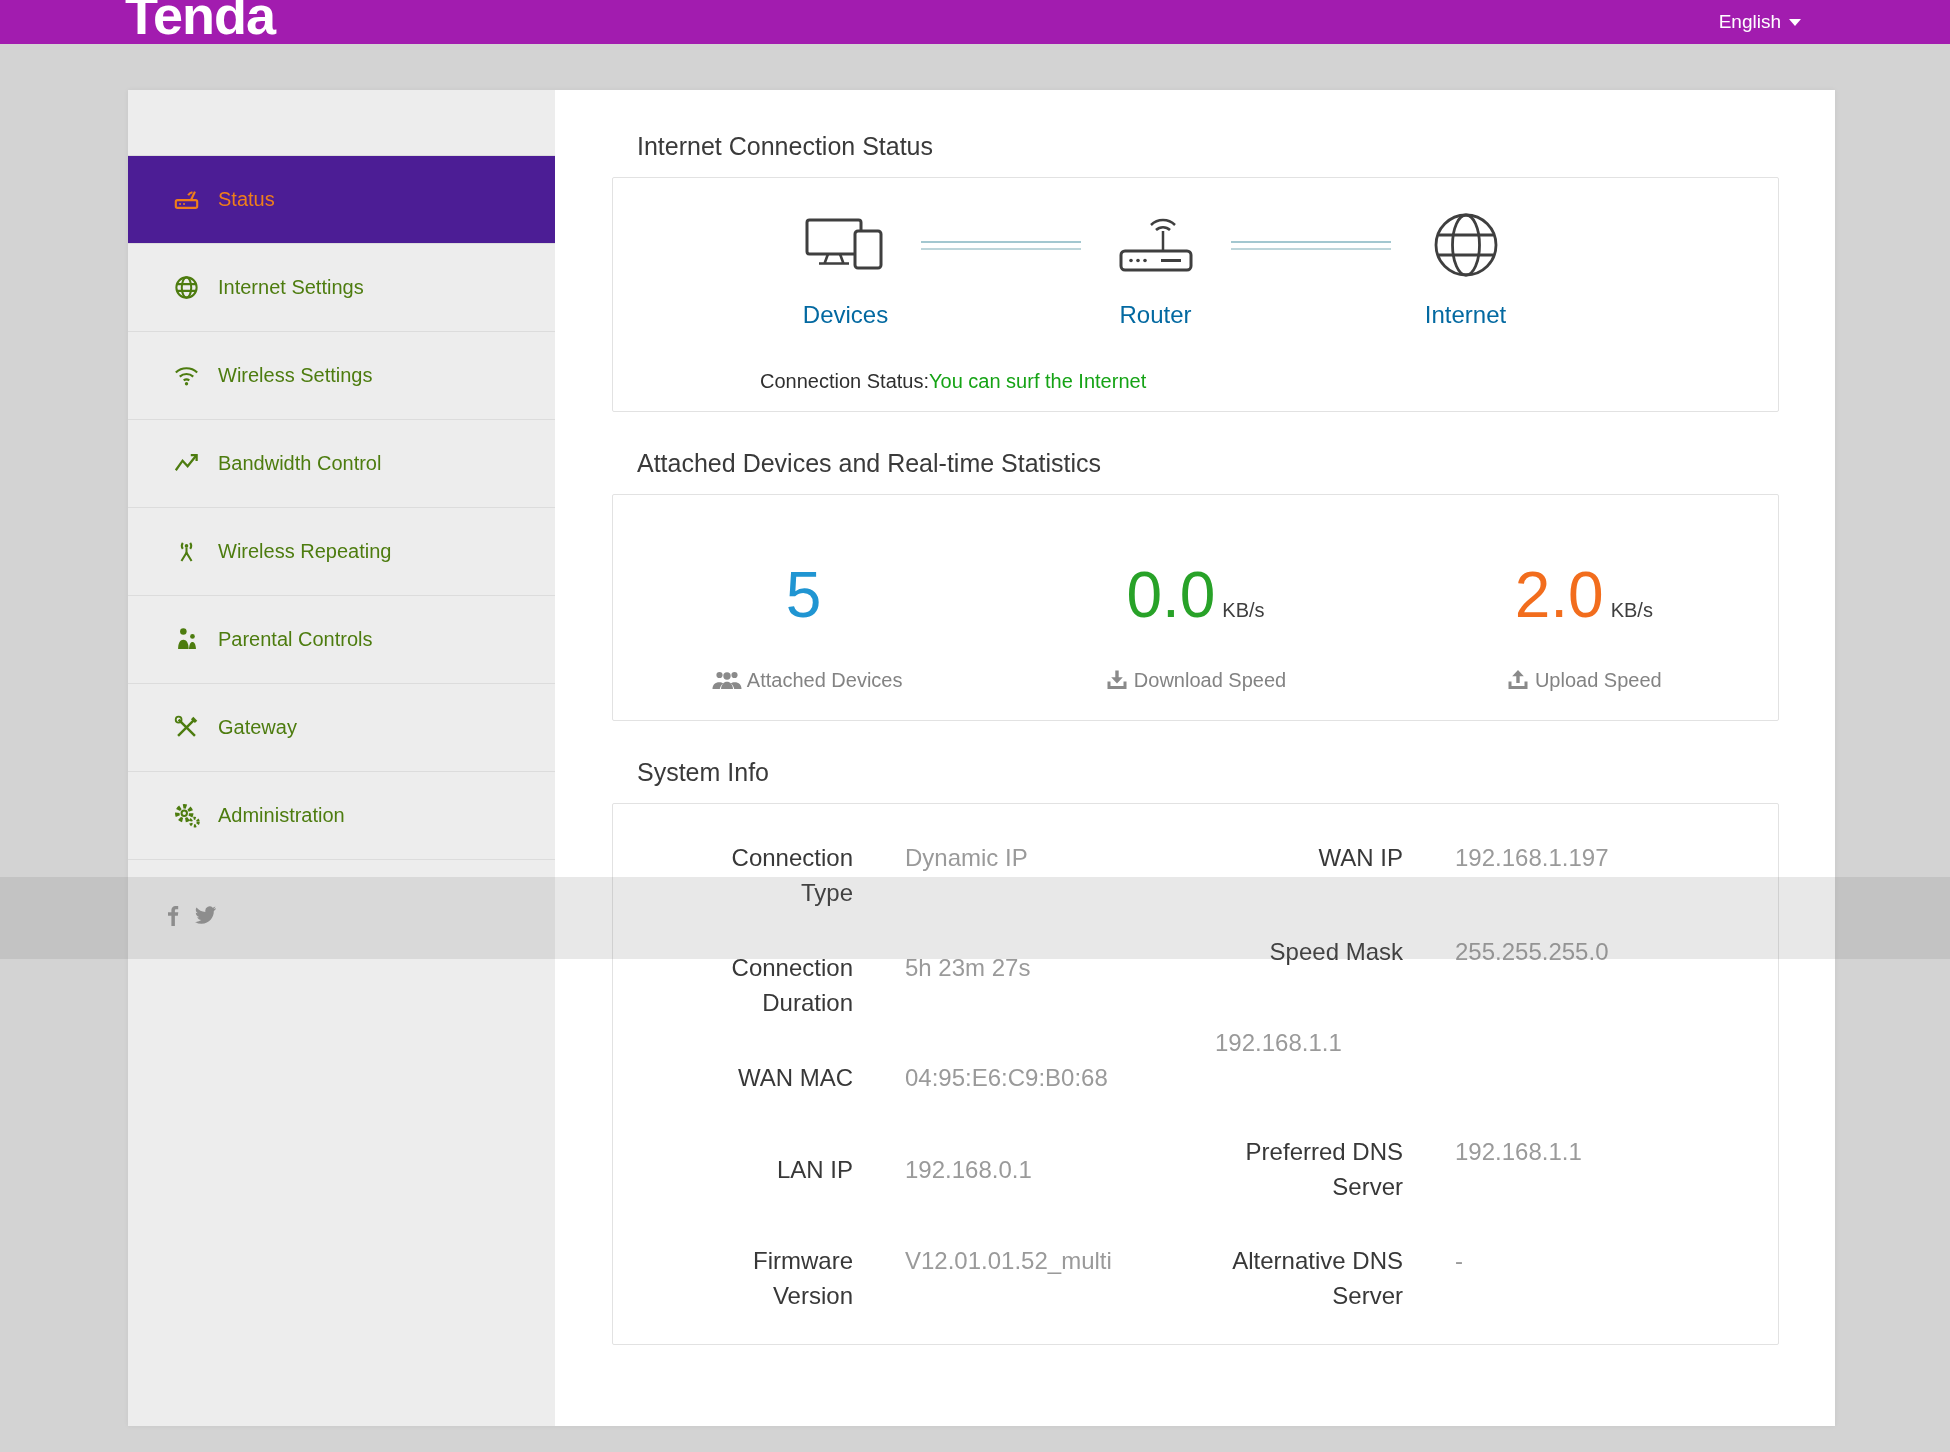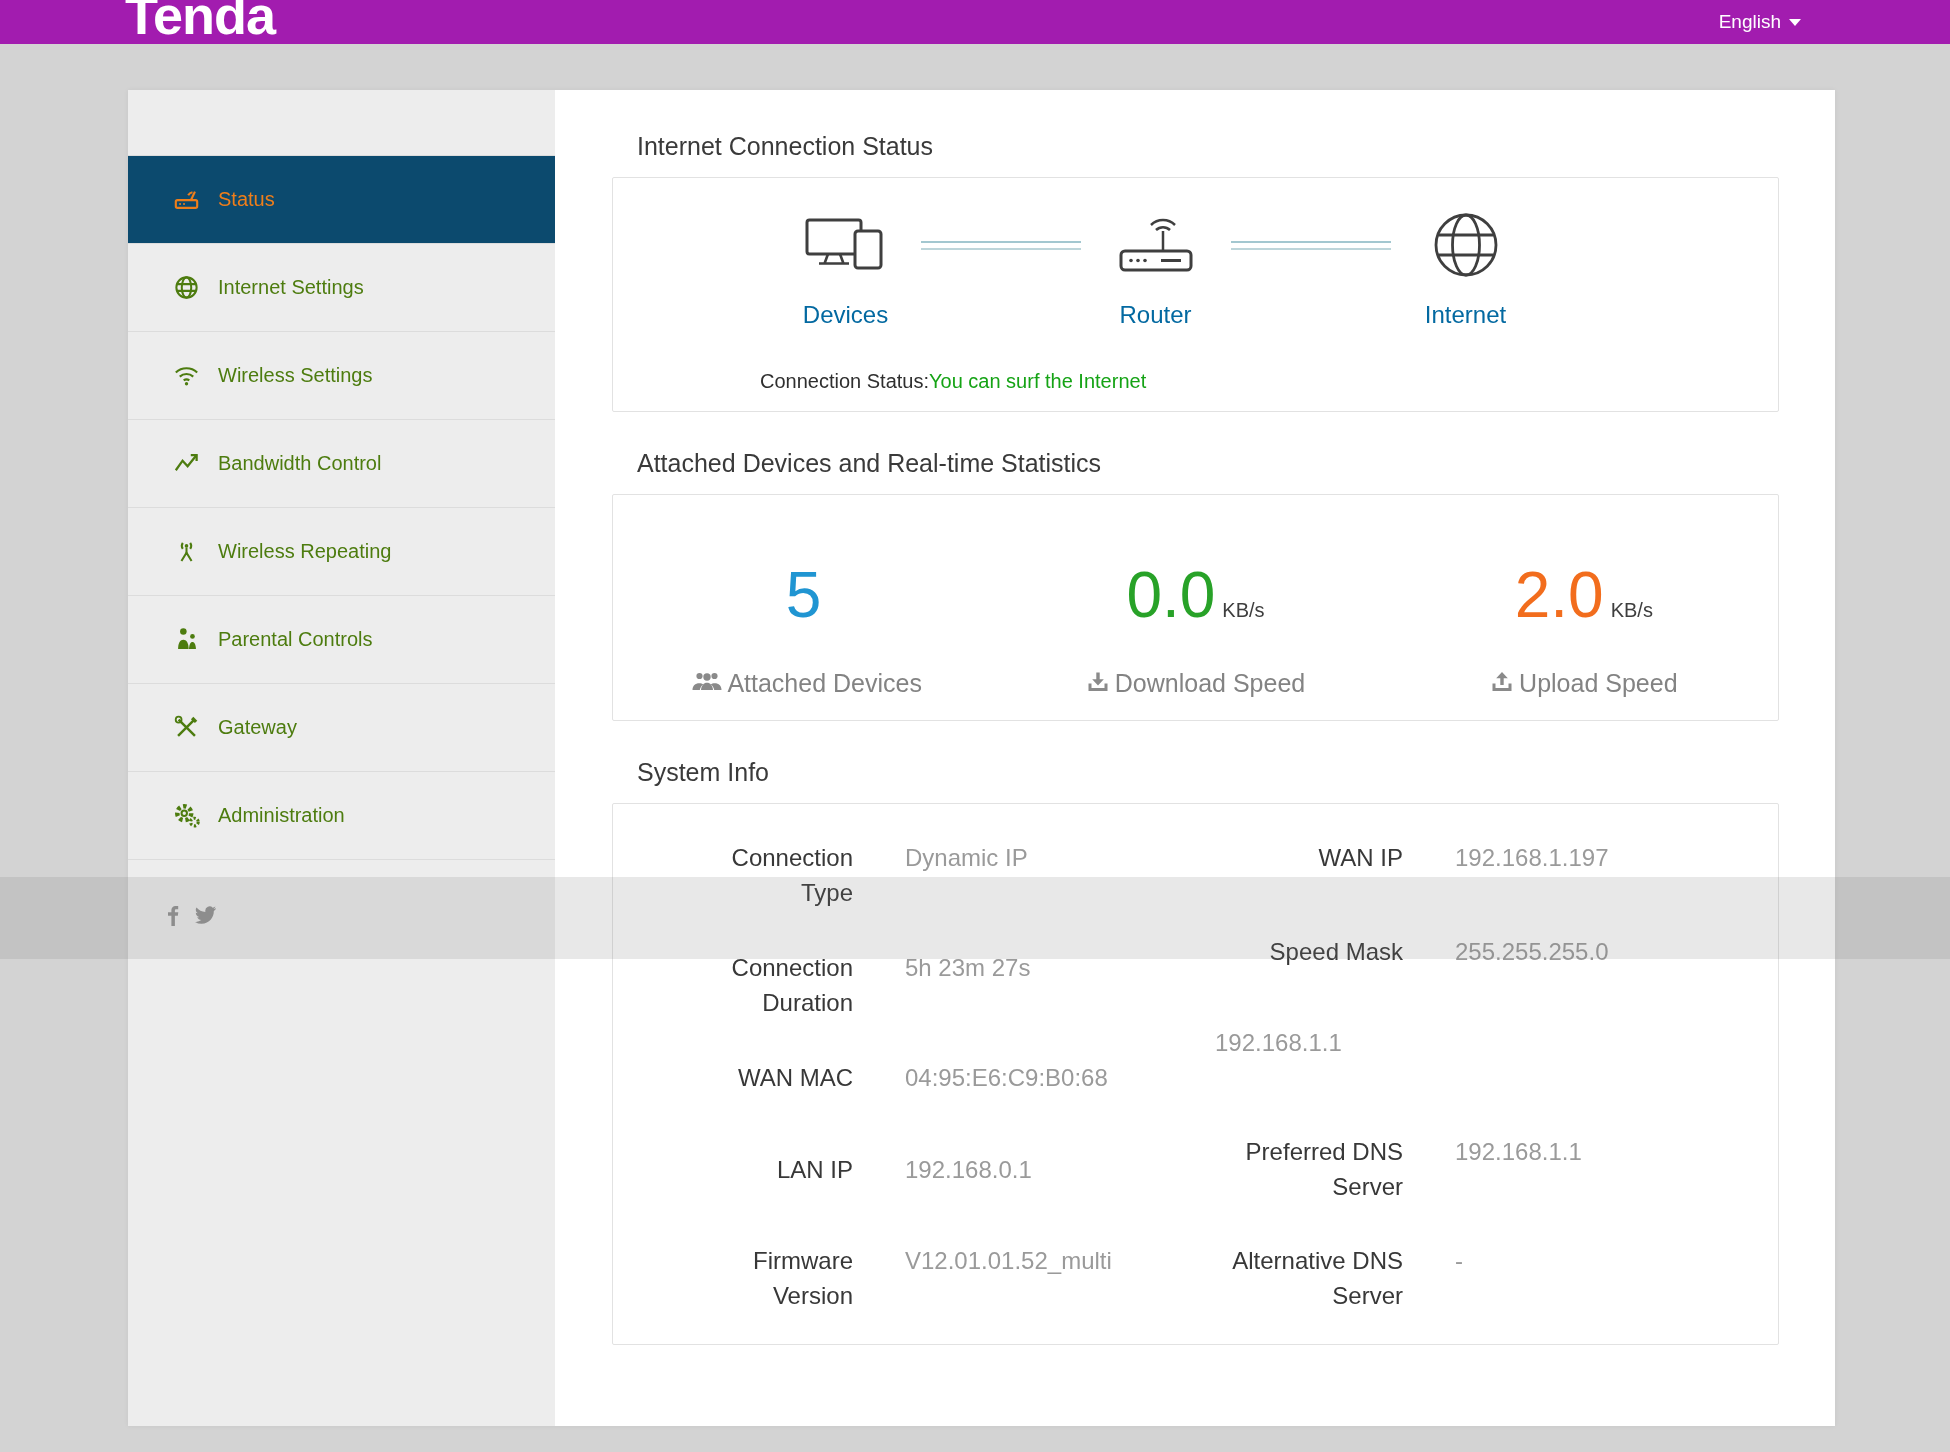--- a/index.html
+++ b/index.html
@@ -41,21 +41,21 @@
   
   .sidebar {
     position: absolute; left: 0; top: 0; width: 427px; height: 100%;
     background: #ededed;
   }
   .sidebar-top { height: 66px; border-bottom: 1px solid #dcdcdc; }
   .nav-item {
     height: 88px; display: flex; align-items: center; padding-left: 42px;
     border-bottom: 1px solid #dcdcdc; color: #4d7c0f; cursor: pointer;
   }
-  .nav-item.active { background: #0c4a6e; color: #ef7e1a; }
+  .nav-item.active { background: #4c1d95; color: #ef7e1a; }
   .nav-icon { width: 32px; height: 32px; margin-right: 16px; display: flex; align-items: center; justify-content: center; flex: none; }
   .nav-label { font-size: 20px; }
   .social { position: absolute; left: 40px; top: 816px; display: flex; gap: 16px; z-index: 60; }
   .soc { display: inline-flex; cursor: pointer; }
 
   
   .main { margin-left: 427px; padding: 41px 56px 0 57px; }
   .section-title {
     font-size: 25px; line-height: 31px; font-weight: 500; color: #3a3a3a;
     margin: 36px 0 15px 25px;
@@ -77,21 +77,21 @@
   }
   .status-line { margin-top: 41px; padding-left: 147px; font-size: 20px; }
   .status-label { color: #2f2f2f; }
 
   
   .stats { display: flex; padding-top: 68px; }
   .stat { flex: 1; display: flex; flex-direction: column; align-items: center; }
   .stat-top { display: flex; align-items: baseline; }
   .stat-num { font-size: 64px; line-height: 64px; font-weight: 400; }
   .stat-unit { font-size: 20px; color: #3e3e3e; margin-left: 7px; }
-  .stat-label { margin-top: 42px; color: #838383; font-size: 25px; display: flex; align-items: flex-start; gap: 5px; }
+  .stat-label { margin-top: 42px; color: #838383; font-size: 20px; display: flex; align-items: flex-start; gap: 5px; }
 
   
   .sysinfo { padding-top: 36px; }
   .sysrow { display: grid; grid-template-columns: 240px 310px 240px 1fr; align-items: start; }
   .sysrow .cell { font-size: 24px; line-height: 35px; }
   .lab { color: #383838; text-align: right; white-space: pre-line; }
   .val { color: #9a9a9a; padding-left: 52px; }
   .r0 { margin-bottom: 40px; }
   .r1 { margin-bottom: 5px; }
   .r2 { margin-bottom: 39px; }

